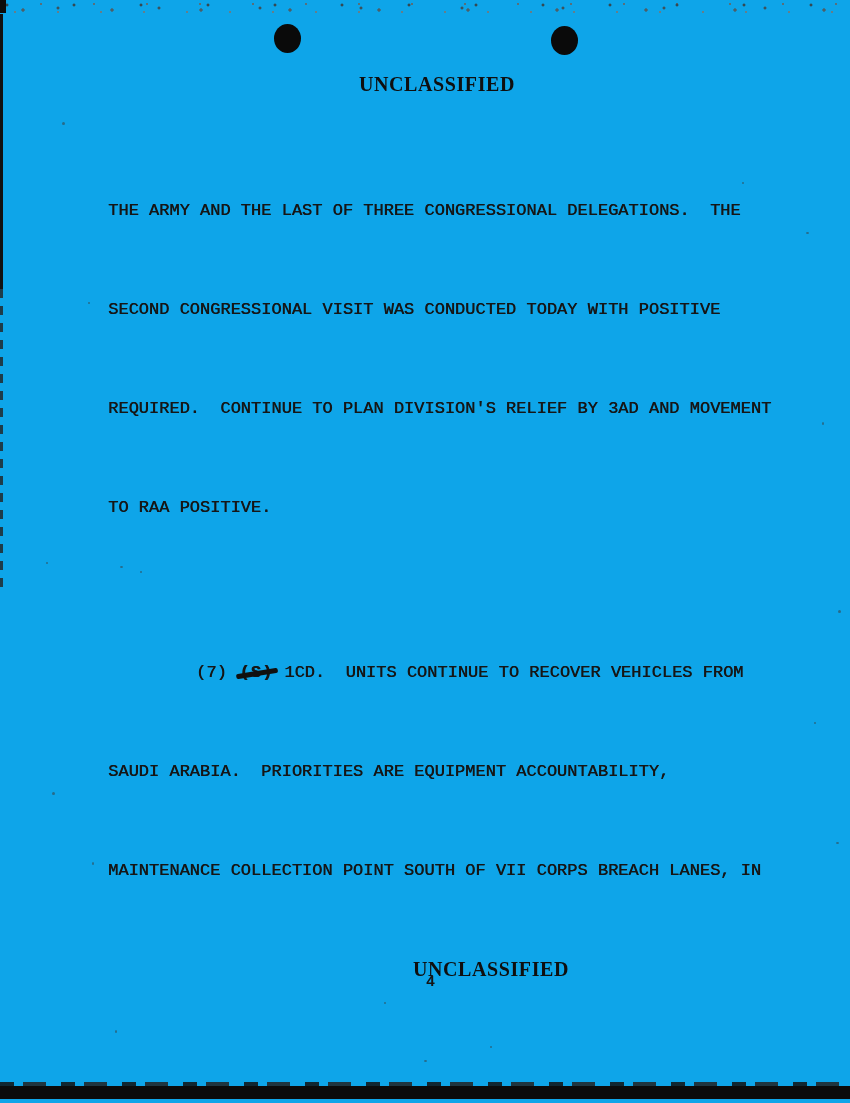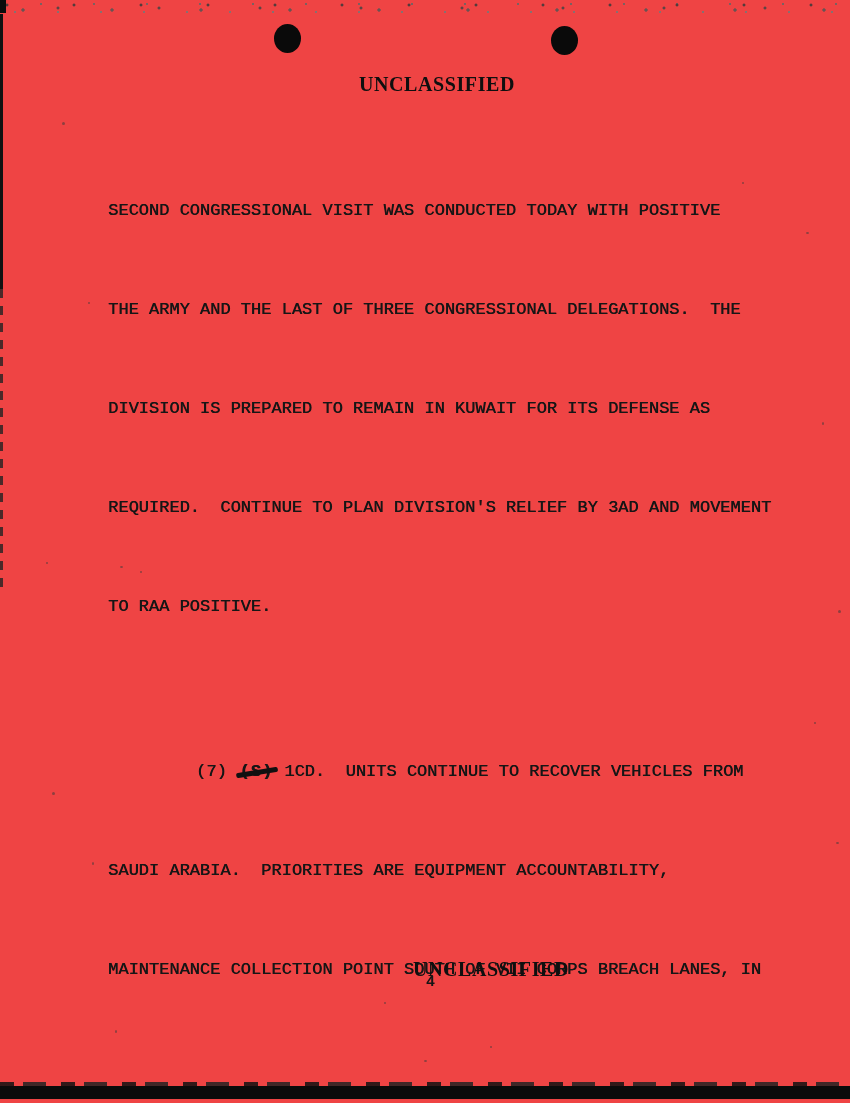--- a/index.html
+++ b/index.html
@@ -1,18 +1,18 @@
 <!DOCTYPE html>
 <html><head>
 <meta charset="utf-8">
 <style>
   html,body{margin:0;padding:0;}
   body{width:850px;height:1103px;background:#e9e9e9;overflow:hidden;}
   .page{
-    position:relative;width:850px;height:1103px;background:#ef4444;overflow:hidden;
+    position:relative;width:850px;height:1103px;background:#0ea5e9;overflow:hidden;
     font-family:"Liberation Mono","DejaVu Sans Mono",monospace;
   }
   
   .noise-top{
     position:absolute;left:0;top:0;width:850px;height:16px;
     background-image:
       radial-gradient(circle at 7px 5px, #3a3a3a 1.1px, transparent 1.8px),
       radial-gradient(circle at 23px 10px, #555 1.3px, transparent 2.1px),
       radial-gradient(circle at 41px 4px, #666 .8px, transparent 1.5px),
       radial-gradient(circle at 58px 8px, #444 1px, transparent 1.9px),
@@ -77,23 +77,22 @@
   <div class="corner-mark"></div>
   <div class="edge-left-solid"></div>
   <div class="edge-left-dash"></div>
   <div class="hole hole-1"></div>
   <div class="hole hole-2"></div>
 
   <div class="banner hdr">UNCLASSIFIED</div>
 
   <div class="textblock">
     
+    <div class="line">THE ARMY AND THE LAST OF THREE CONGRESSIONAL DELEGATIONS.  THE</div>
     <div class="line">SECOND CONGRESSIONAL VISIT WAS CONDUCTED TODAY WITH POSITIVE</div>
-    <div class="line">THE ARMY AND THE LAST OF THREE CONGRESSIONAL DELEGATIONS.  THE</div>
-    <div class="line">DIVISION IS PREPARED TO REMAIN IN KUWAIT FOR ITS DEFENSE AS</div>
     <div class="line">REQUIRED.  CONTINUE TO PLAN DIVISION'S RELIEF BY 3AD AND MOVEMENT</div>
     <div class="line">TO RAA POSITIVE.</div>
 
     
     <div class="line indent-num"><span>(7)</span><span class="strike">(S)</span><span>1CD.  UNITS CONTINUE TO RECOVER VEHICLES FROM</span></div>
     <div class="line">SAUDI ARABIA.  PRIORITIES ARE EQUIPMENT ACCOUNTABILITY,</div>
     <div class="line">MAINTENANCE COLLECTION POINT SOUTH OF VII CORPS BREACH LANES, IN</div>
     
     
     

